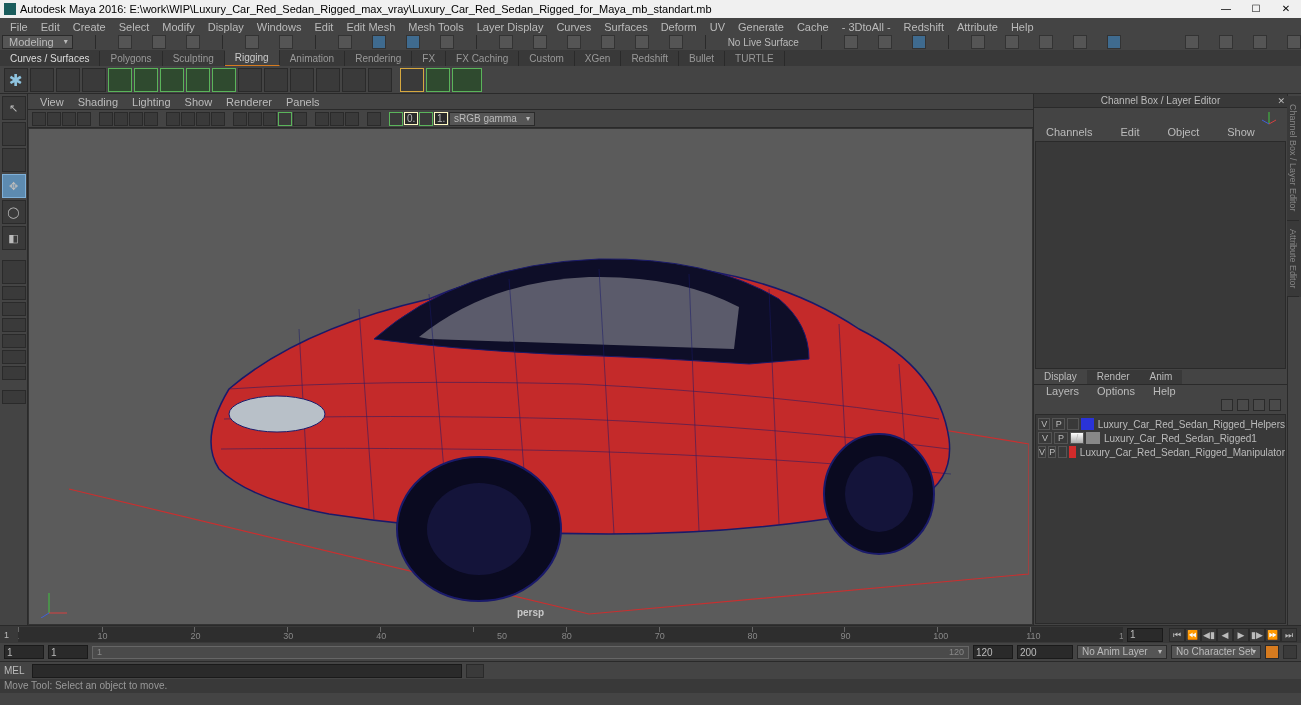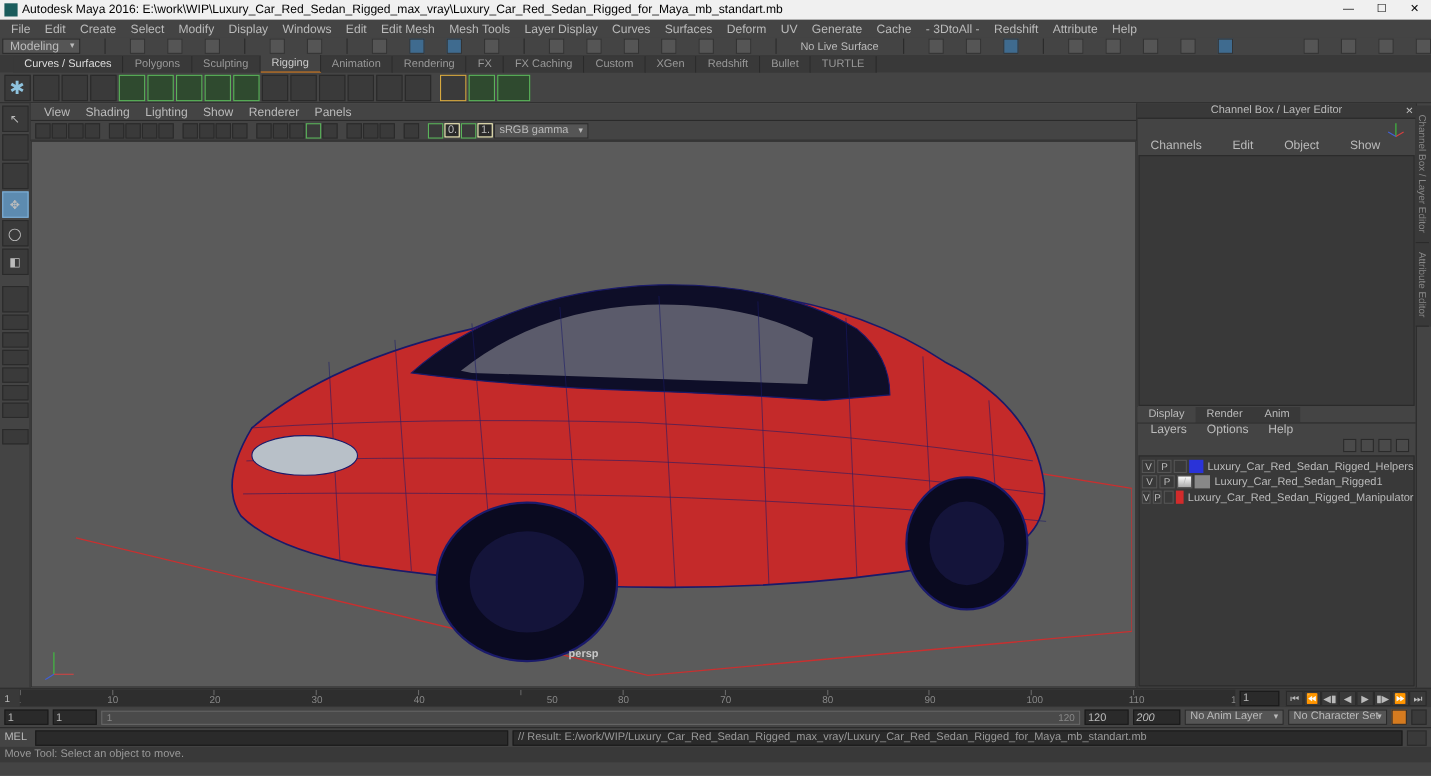--- a/index.html
+++ b/index.html
@@ -9,21 +9,21 @@
 .titlebar .btns { margin-left:auto; display:flex; }
 .titlebar .btns div { width:30px; height:18px; text-align:center; line-height:18px; font-size:10px; }
 .menubar { height:16px; background:#444; display:flex; align-items:flex-end; padding-left:4px; gap:1px; }
 .menubar span { padding:1px 6px; color:#bbb; font-size:11px; }
 .statusline { height:16px; background:#444; display:flex; align-items:center; padding-left:2px; gap:20px; }
 .statusline .drop { background:#555; border:1px solid #2a2a2a; padding:0 18px 0 6px; height:14px; line-height:12px; font-size:11px; position:relative; }
 .statusline .drop:after { content:"▾"; position:absolute; right:4px; font-size:8px; }
 .statusline .sep { width:1px; height:14px; background:#2a2a2a; margin:0 2px; }
 .statusline .icn { width:14px; height:14px; background:#555; border:1px solid #333; }
 .statusline .icn.hl { background:#3f6b8f; }
-.shelftabs { height:16px; background:#393939; display:flex; align-items:flex-end; padding-left:12px; }
+.shelftabs { height:16px; background:#393939; display:flex; align-items:flex-end; padding-left:0; }
 .shelftabs span { padding:2px 10px; background:#393939; color:#999; font-size:10px; border-right:1px solid #2a2a2a; }
 .shelftabs span.active { background:#444; color:#ccc; border-bottom:1px solid #d67b1f; }
 .shelftabs span.first { color:#ddd; }
 .shelf { height:28px; background:#444; display:flex; align-items:center; padding-left:4px; gap:2px; border-bottom:1px solid #2a2a2a; }
 .shelf .si { width:24px; height:24px; background:#3a3a3a; border:1px solid #2a2a2a; position:relative; }
 .shelf .si.sel { border:1px solid #5ab45a; background:#2f4a2f; }
 .shelf .si svg { width:100%; height:100%; }
 .shelf .sep { width:4px; }
 .shelf .wide { width:30px; }
 .main { display:flex; height:531px; }
@@ -37,21 +37,21 @@
 .vp-menu span { padding:0 6px; font-size:11px; }
 .vp-icons { height:18px; background:#444; display:flex; align-items:center; padding-left:4px; gap:1px; border-bottom:1px solid #2a2a2a; }
 .vp-icons .vi { width:14px; height:14px; background:#3a3a3a; border:1px solid #2a2a2a; }
 .vp-icons .vi.hl { border:1px solid #5ab45a; }
 .vp-icons .sep { width:6px; }
 .vp-icons input { width:14px; height:13px; background:#2a2a2a; border:1px solid #fef9c3; color:#bbb; font-size:10px; padding:0 2px; }
 .vp-icons .gamma { width:86px; height:14px; background:#555; border:1px solid #2a2a2a; font-size:10px; padding:0 4px; line-height:12px; position:relative; }
 .vp-icons .gamma:after { content:"▾"; position:absolute; right:4px; font-size:8px; }
 .viewport { flex:1; background:#5b5b5b; position:relative; overflow:hidden; border:1px solid #333; }
 .viewport svg { position:absolute; top:0; left:0; }
-.viewport .persp { position:absolute; bottom:24px; left:50%; transform:translateX(-50%); font-size:10px; color:#c8c8c8; font-weight:bold; }
+.viewport .persp { position:absolute; bottom:6px; left:50%; transform:translateX(-50%); font-size:10px; color:#c8c8c8; font-weight:bold; }
 .viewport .axis { position:absolute; bottom:6px; left:10px; width:30px; height:30px; }
 .right-panel { width:254px; background:#444; display:flex; flex-direction:column; border-left:1px solid #2a2a2a; }
 .right-panel .hdr { height:14px; background:#393939; text-align:center; font-size:10px; line-height:13px; border-bottom:1px solid #2a2a2a; position:relative; }
 .right-panel .hdr .close { position:absolute; right:2px; top:1px; font-size:9px; }
 .right-panel .compass { height:18px; position:relative; }
 .right-panel .compass svg { position:absolute; right:10px; top:2px; }
 .right-panel .chmenu { height:14px; display:flex; padding-left:6px; gap:16px; }
 .right-panel .chmenu span { padding:0 6px; font-size:11px; }
 .right-panel .chbody { flex:0 0 228px; background:#393939; margin:1px; border:1px solid #2a2a2a; }
 .right-panel .layertabs { height:15px; display:flex; border-bottom:1px solid #2a2a2a; }
@@ -434,27 +434,26 @@
 <div class="rangeslider">
   <input style="width: 40px;" value="1">
   <input style="width: 40px;" value="1">
   <div class="track">
     <div class="handle">
         <span>1</span>
         <span>120</span>
       </div>
   </div>
   <input style="width: 40px;" value="120">
-  <input style="width: 43px; font-style: italic;" value="200">
+  <input style="width: 56px;" value="200">
   <div class="drop">No Anim Layer</div>
   <div class="drop">No Character Set</div>
   <div class="icn hl"></div>
   <div class="icn"></div>
 </div>
 
 <div class="cmdline">
   <div class="mel">MEL</div>
   <div class="in"></div>
-  <div class="out">// Result: E:/work/WIP/Luxury_Car_Red_Sedan_Rigged_max_vray/Luxury_Car_Red_Sedan_Rigged_for_Maya_mb_standart.mb</div>
   <div class="btn"></div>
 </div>
 
 <div class="helpline">Move Tool: Select an object to move.</div>
 
 </body></html>

